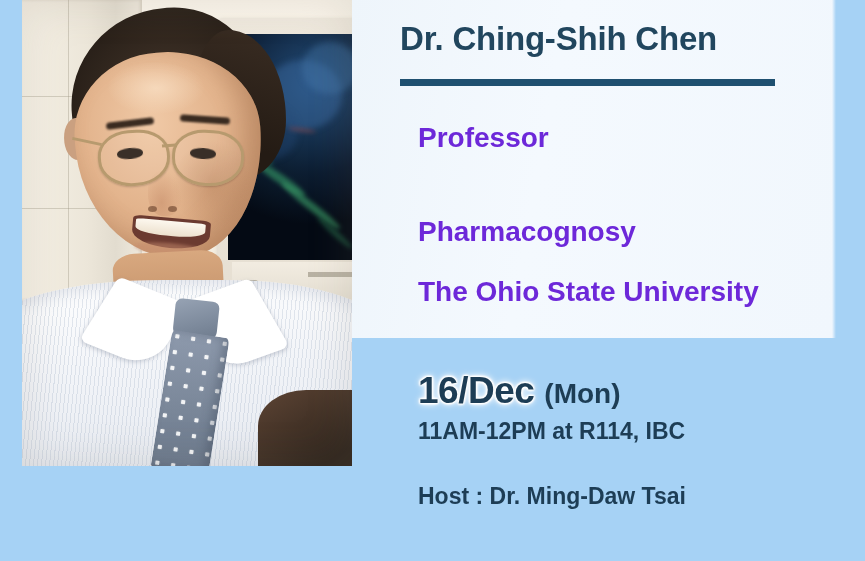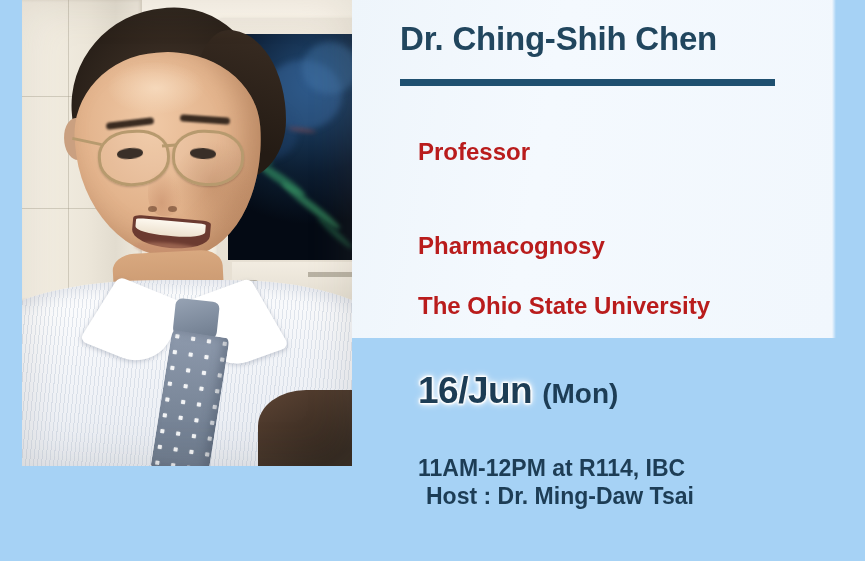--- a/index.html
+++ b/index.html
@@ -379,25 +379,24 @@
     position: absolute;
     left: 400px;
     top: 79px;
     width: 375px;
     height: 7px;
     background: #1f5070;
   }
   .detail-line {
     position: absolute;
     left: 418px;
-    font-size: 24px;
+    font-size: 28px;
     font-weight: bold;
-    color: #b91c1c;
+    color: #6d28d9;
     white-space: nowrap;
-    margin-top: 16px;
   }
   .dl-1 { top: 122px; }
   .dl-2 { top: 176px; }
   .dl-3 { top: 216px; }
   .dl-4 { top: 276px; }
 
   
   .date-row {
     position: absolute;
     left: 418px;
@@ -422,22 +421,22 @@
     margin-left: 10px;
   }
   .time-line, .host-line {
     position: absolute;
     left: 418px;
     font-size: 23px;
     font-weight: bold;
     color: #1d3d55;
     white-space: nowrap;
   }
-  .time-line { top: 455px; }
-  .host-line { top: 483px; margin-left: 8px; }
+  .time-line { top: 418px; }
+  .host-line { top: 483px; }
 </style>
 </head>
 <body>
 
 <div id="poster">
 
   <div class="photo-frame">
     <div class="photo-inner">
       <div class="bg-wall"></div>
 
@@ -502,20 +501,20 @@
   <div class="info-panel"></div>
 
   <div class="speaker-name">Dr. Ching-Shih Chen</div>
   <div class="name-rule"></div>
 
   <div class="detail-line dl-1">Professor</div>
   <div class="detail-line dl-3">Pharmacognosy</div>
   <div class="detail-line dl-4">The Ohio State University</div>
 
   <div class="date-row">
-    <span class="date-main">16/Jun</span>
+    <span class="date-main">16/Dec</span>
     <span class="date-dow">(Mon)</span>
   </div>
 
   <div class="time-line">11AM-12PM at R114, IBC</div>
   <div class="host-line">Host : Dr. Ming-Daw Tsai</div>
 
 </div>
 
 </body></html>

